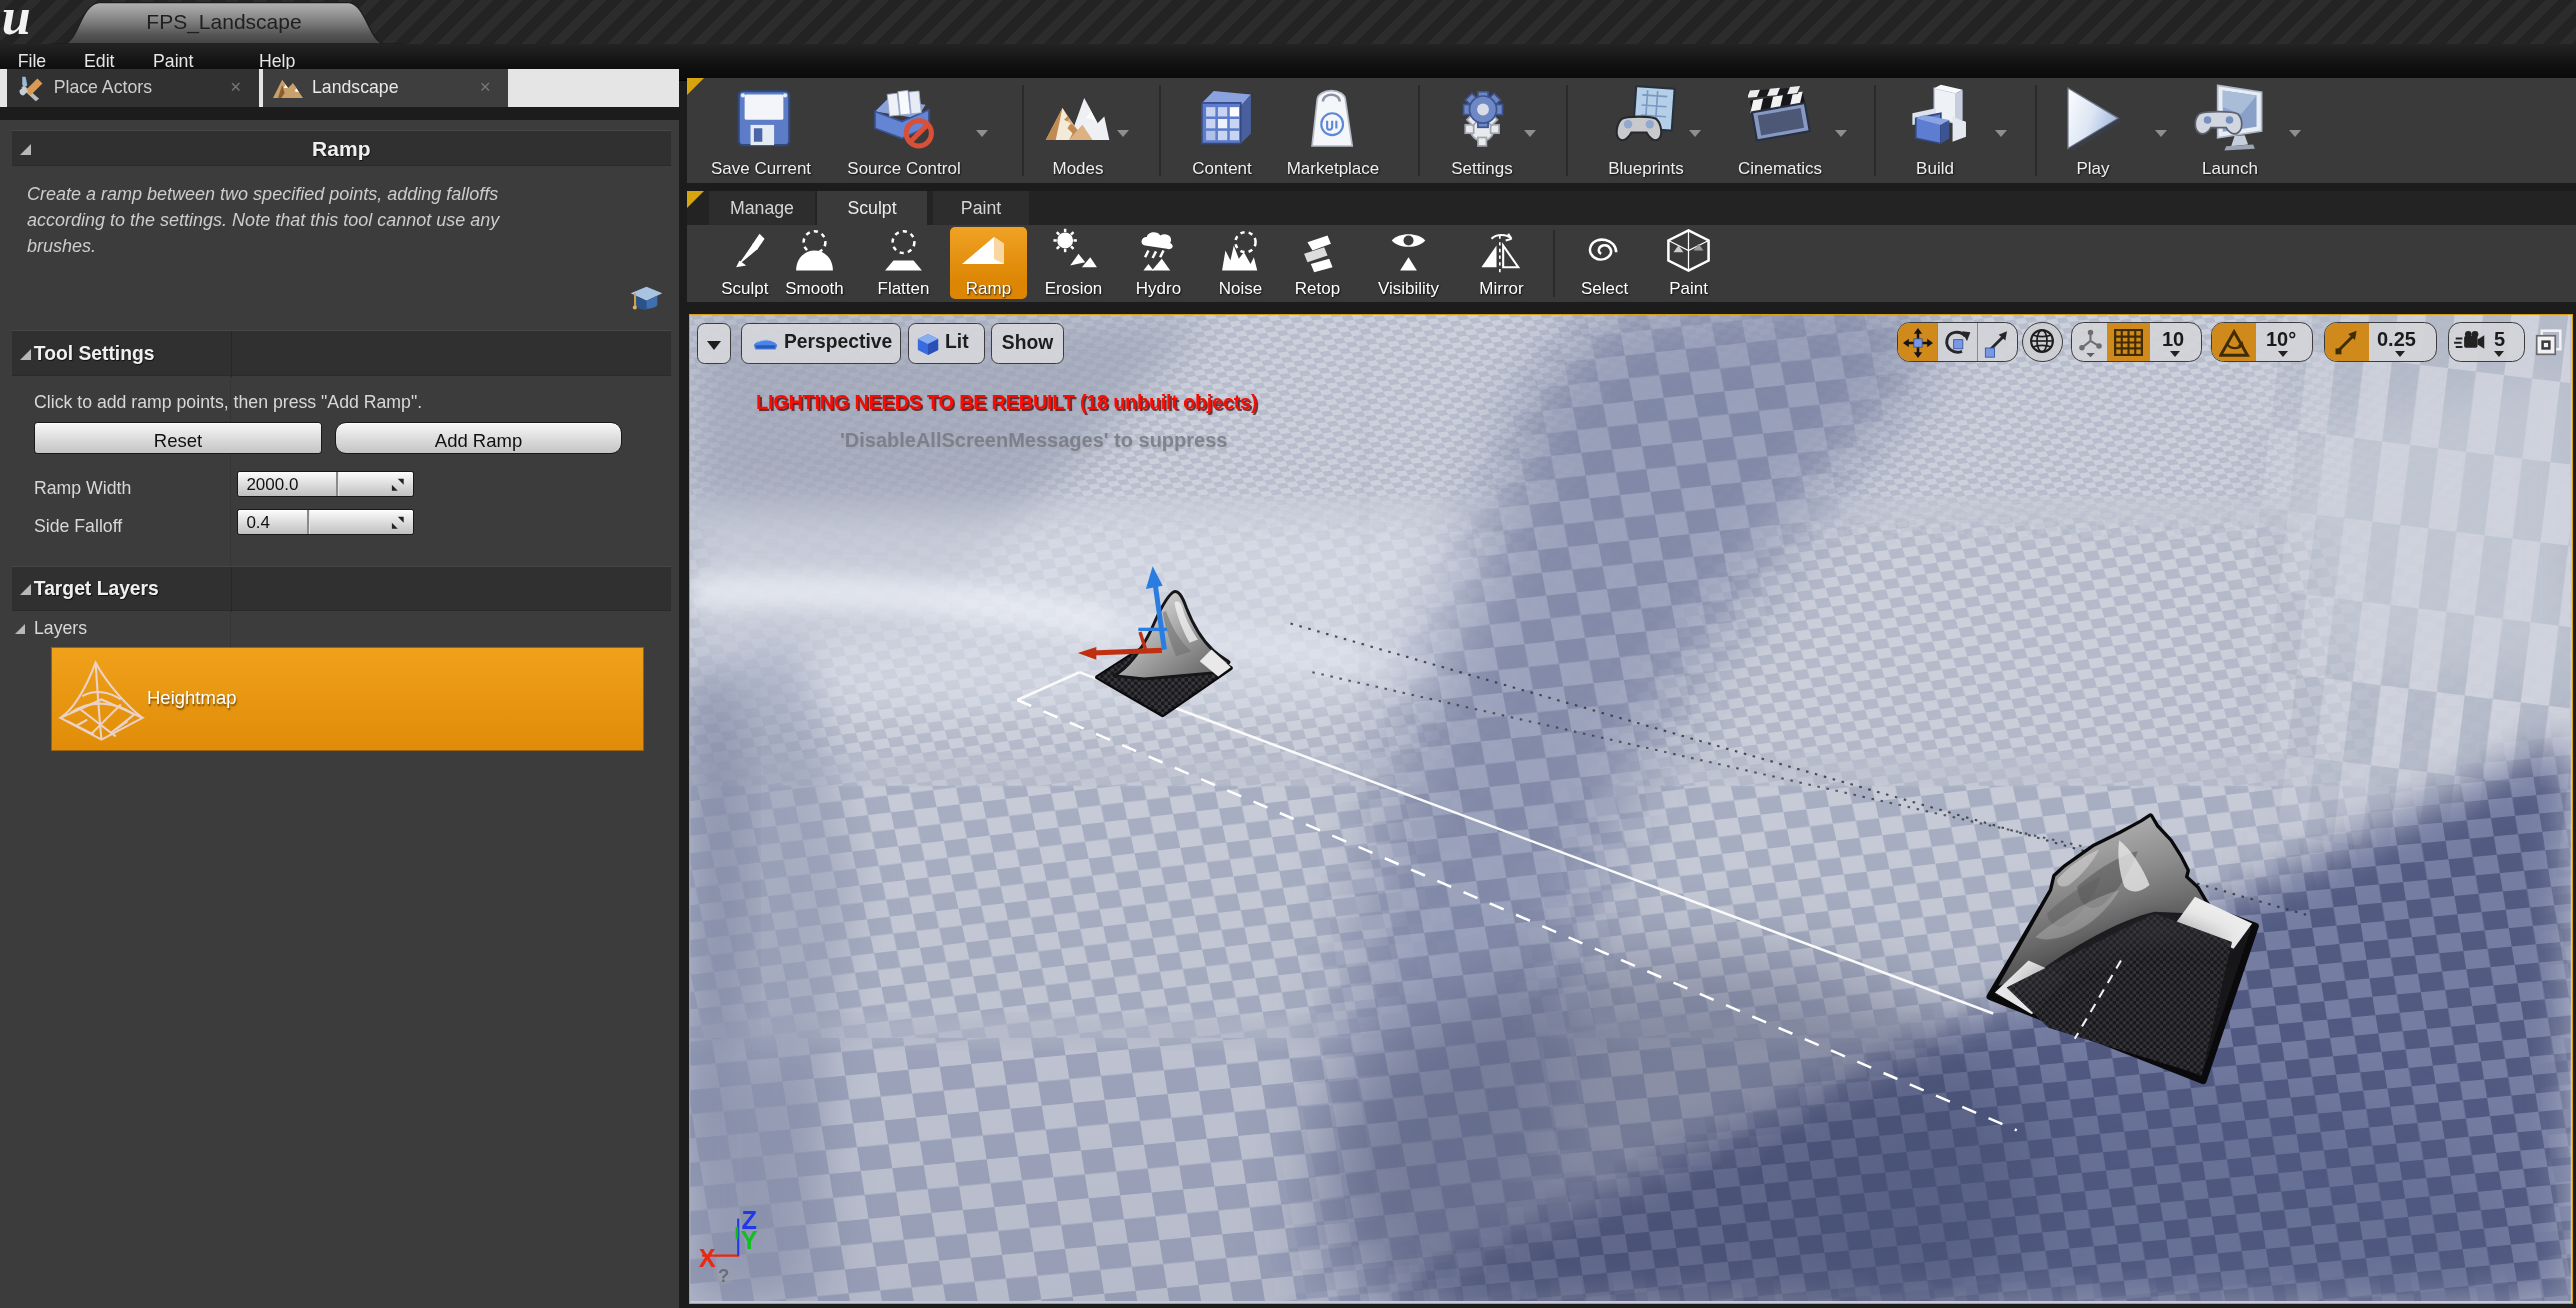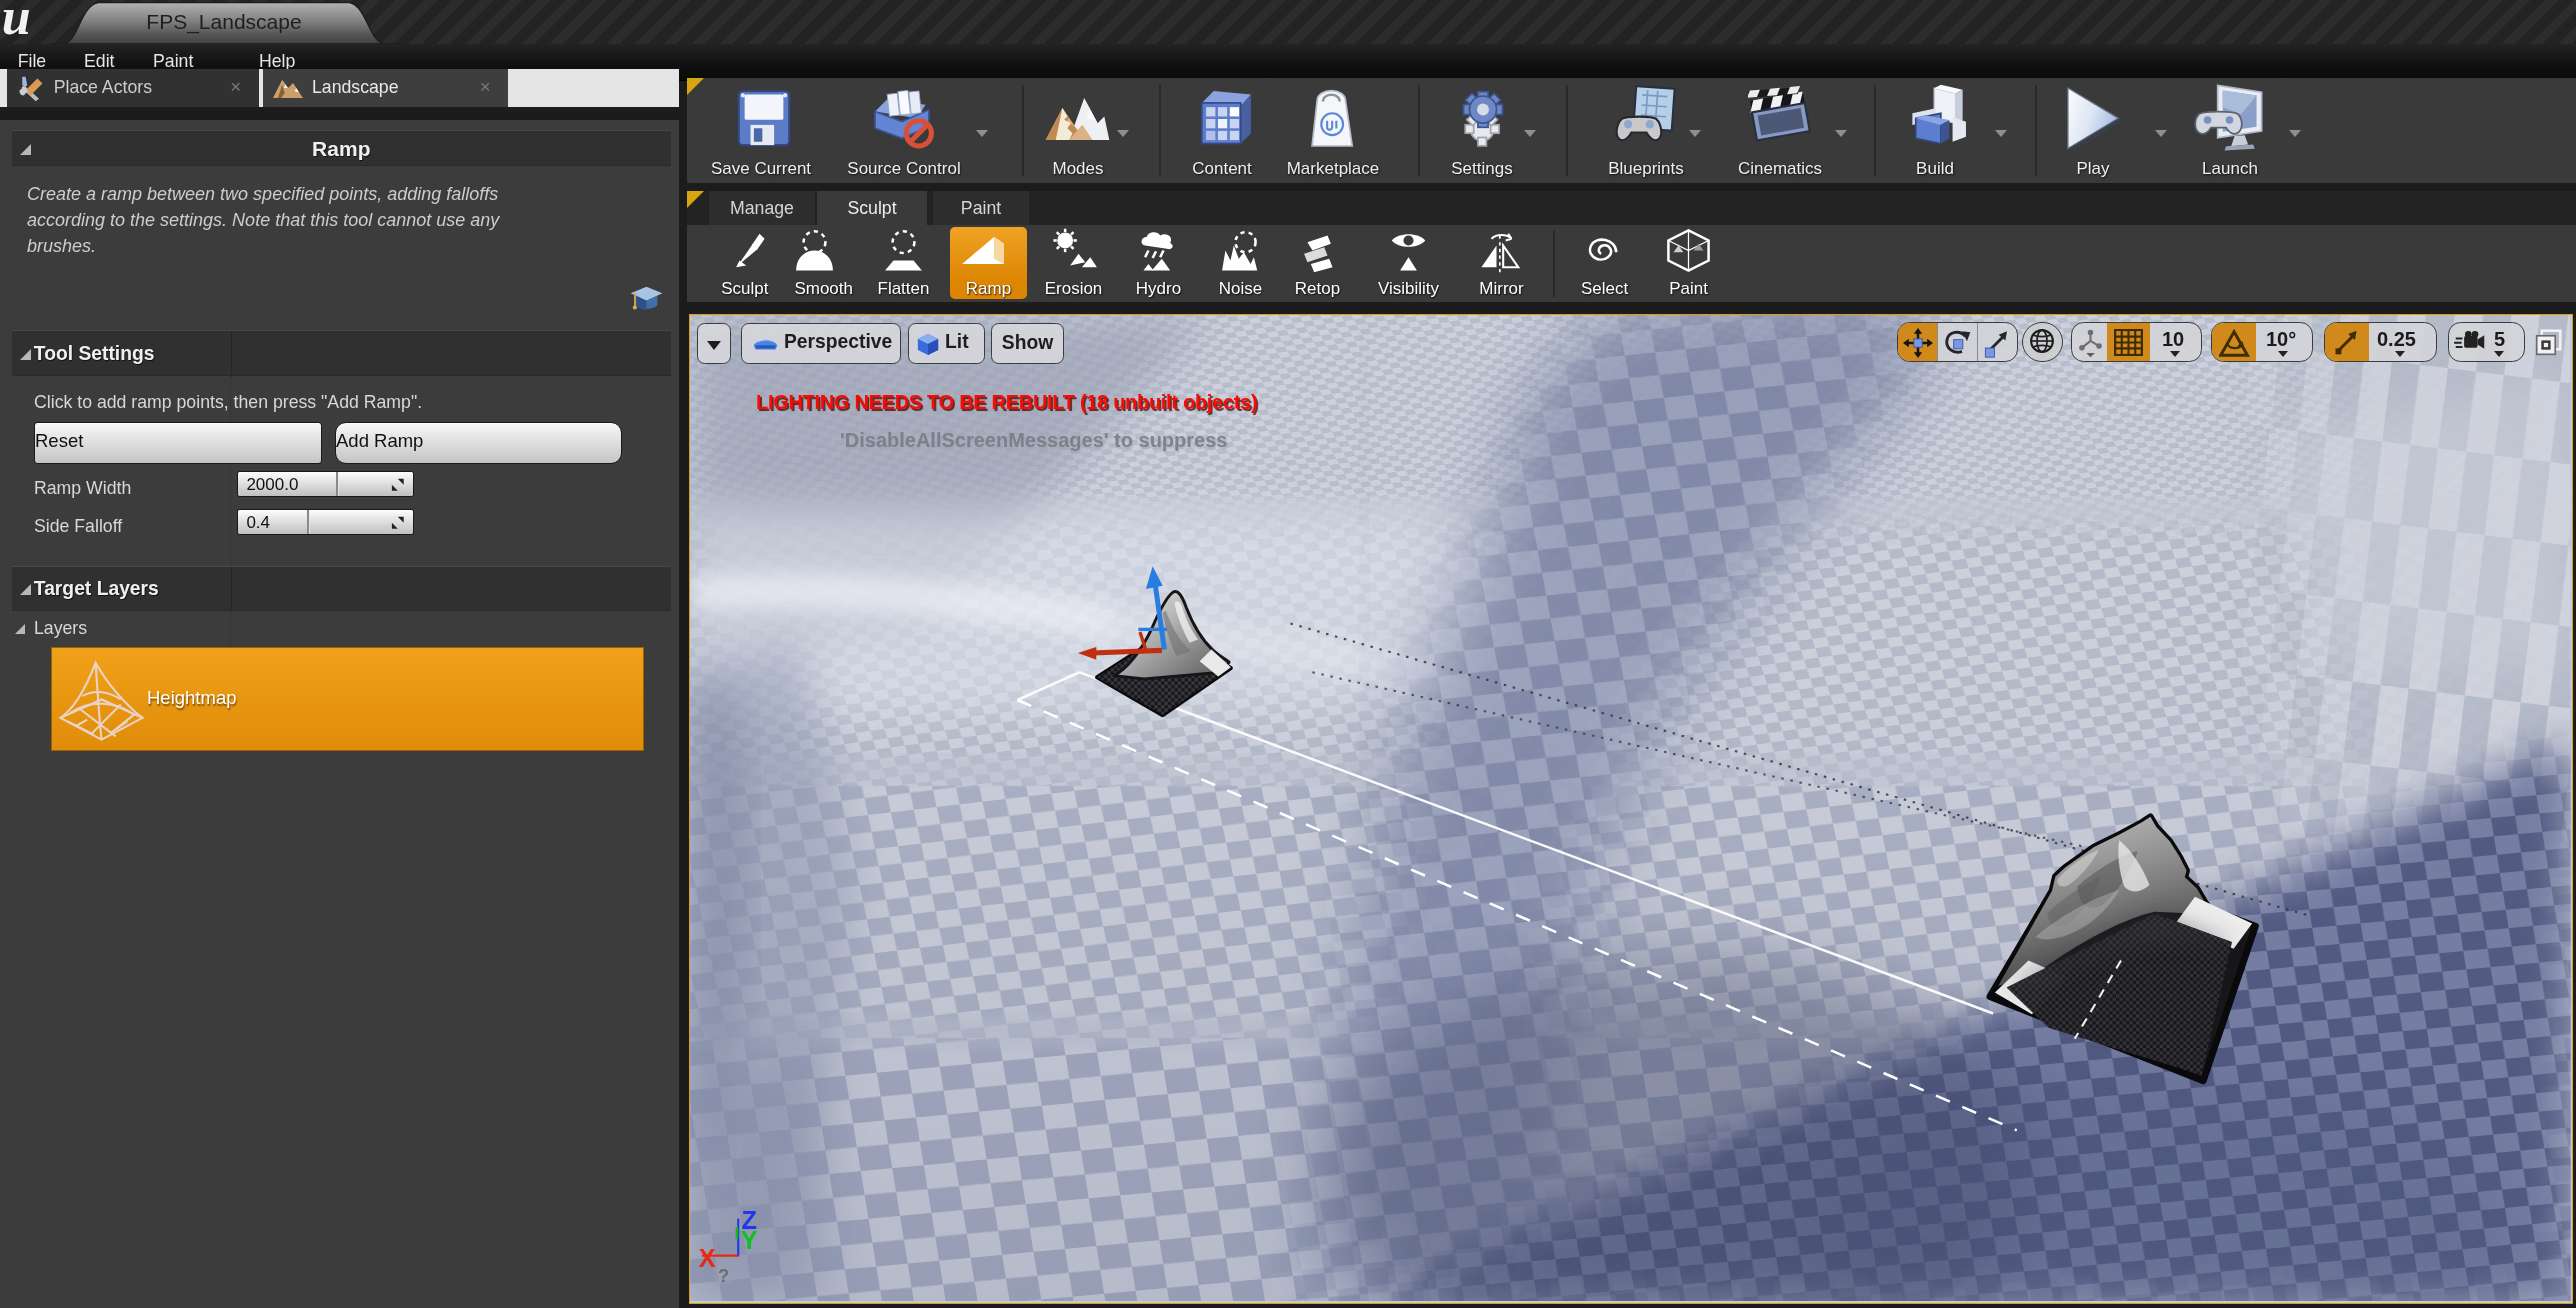--- a/index.html
+++ b/index.html
@@ -17,21 +17,21 @@
 
 #tabsrow{left:0;top:69px;width:679px;height:38px;background:#e5e5e5;}
 .ptab{position:absolute;top:0;height:38px;color:#cccccc;font-size:17.7px;}
 .tabx{position:absolute;top:11px;width:14.3px;height:14.3px;color:#777;font-size:14.3px;line-height:14.3px;text-align:center;}
 
 
 #leftpanel{left:0;top:120px;width:679px;height:1188px;background:#3c3c3c;}
 .shead{position:absolute;left:11.8px;width:659px;height:42px;background:#303030;border-top:0.8px solid #474747;border-bottom:0.8px solid #2a2a2a;}
 .shead .tri{position:absolute;left:8.4px;top:16px;width:0;height:0;border-bottom:11px solid #b8b8b8;border-left:11px solid transparent;}
 .shead .ht{position:absolute;left:22px;top:9.2px;font-size:19.3px;font-weight:bold;color:#f0f0f0;text-shadow:0.8px 0.8px 0.8px #111;}
-.btn{position:absolute;height:42px;background:linear-gradient(#f8f8f8,#e3e3e3 40%,#c4c4c4);border:0.8px solid #191919;border-radius:3.4px;color:#101010;font-size:18.5px;line-height:36px;box-shadow:inset 0 0.8px 0 #fff;}
+.btn{position:absolute;height:32px;background:linear-gradient(#f8f8f8,#e3e3e3 40%,#c4c4c4);border:0.8px solid #191919;border-radius:3.4px;color:#101010;font-size:18.5px;text-align:center;line-height:36px;box-shadow:inset 0 0.8px 0 #fff;}
 .spin{position:absolute;height:26px;background:linear-gradient(#fdfdfd,#dedede 50%,#c0c0c0);border:0.8px solid #191919;border-radius:2.5px;color:#101010;font-size:17px;}
 .lbl{position:absolute;color:#d8d8d8;font-size:17.7px;}
 
 
 #maintoolbar{left:687px;top:78px;width:1889px;height:105px;background:#3a3a3a;}
 #modetabs{left:687px;top:191px;width:1889px;height:34px;background:#232323;}
 #toolsrow{left:687px;top:225px;width:1889px;height:77px;background:#3a3a3a;}
 .tbsep{position:absolute;top:6.7px;width:1.7px;height:91px;background:#2a2a2a;}
 .tblabel{position:absolute;color:#efefef;font-size:17px;text-shadow:0.8px 0.8px 1.7px #101010;text-align:center;}
 .tbarrow{position:absolute;width:0;height:0;border-left:6.7px solid transparent;border-right:6.7px solid transparent;border-top:7.6px solid #8f8f8f;}
@@ -321,21 +321,21 @@
     <div class="toolitem" style="left:19.3px;">
       <svg width="77" height="47" viewBox="0 0 92 56">
           <g fill="#fff">
         <path d="M38,46 L56,20 L62,26 Z"></path>
             <path d="M55,21 L64,8 L70,14 L61,27 Z"></path>
             <path d="M36,48 L40,40 L48,46 Z"></path>
       </g>
         </svg>
       <div class="toollabel">Sculpt</div>
     </div>
-    <div class="toolitem" style="left:89px;text-align:right;">
+    <div class="toolitem" style="left:89px;">
       <svg width="77" height="47" viewBox="0 0 92 56">
         <circle cx="46" cy="18" r="13" fill="none" stroke="#fff" stroke-width="3" stroke-dasharray="5 5"></circle>
         <path d="M24,52 C24,36 36,28 46,28 C56,28 68,36 68,52 Z" fill="#fff"></path>
       </svg>
       <div class="toollabel">Smooth</div>
     </div>
     <div class="toolitem" style="left:178px;">
       <svg width="77" height="47" viewBox="0 0 92 56">
         <circle cx="46" cy="18" r="13" fill="none" stroke="#fff" stroke-width="3" stroke-dasharray="5 5"></circle>
         <path d="M24,52 L34,40 L58,40 L68,52 Z" fill="#fff"></path>

